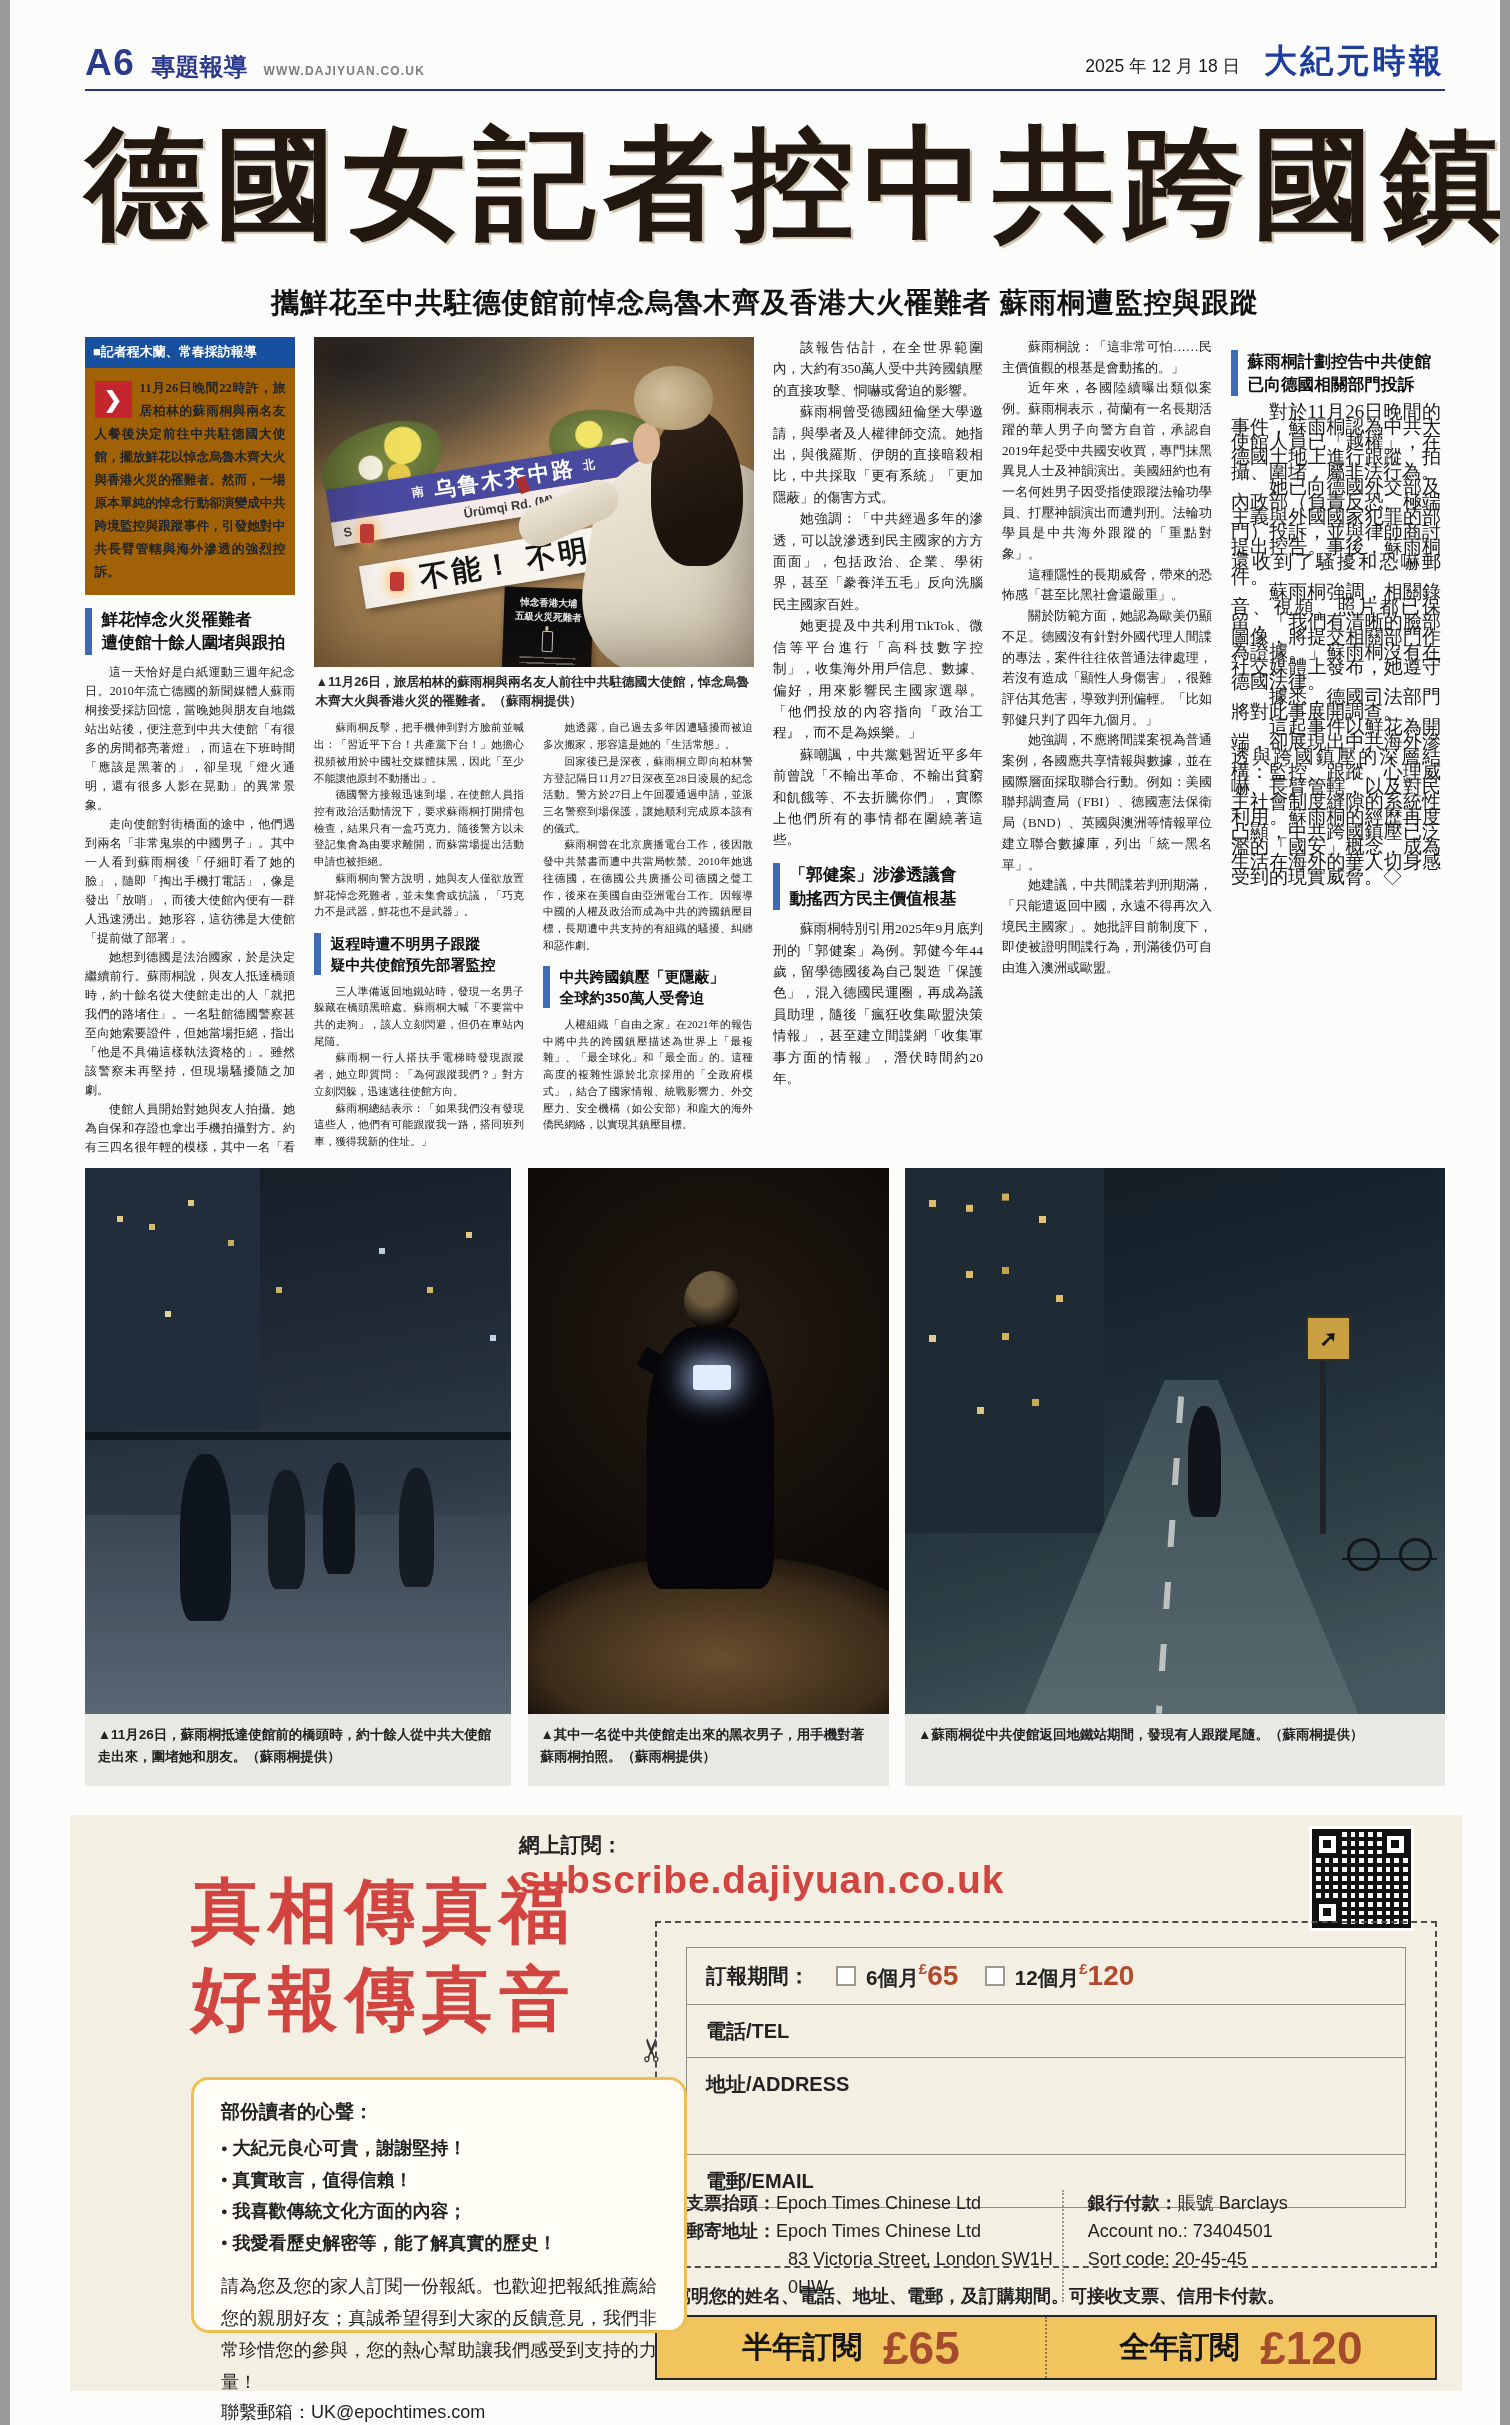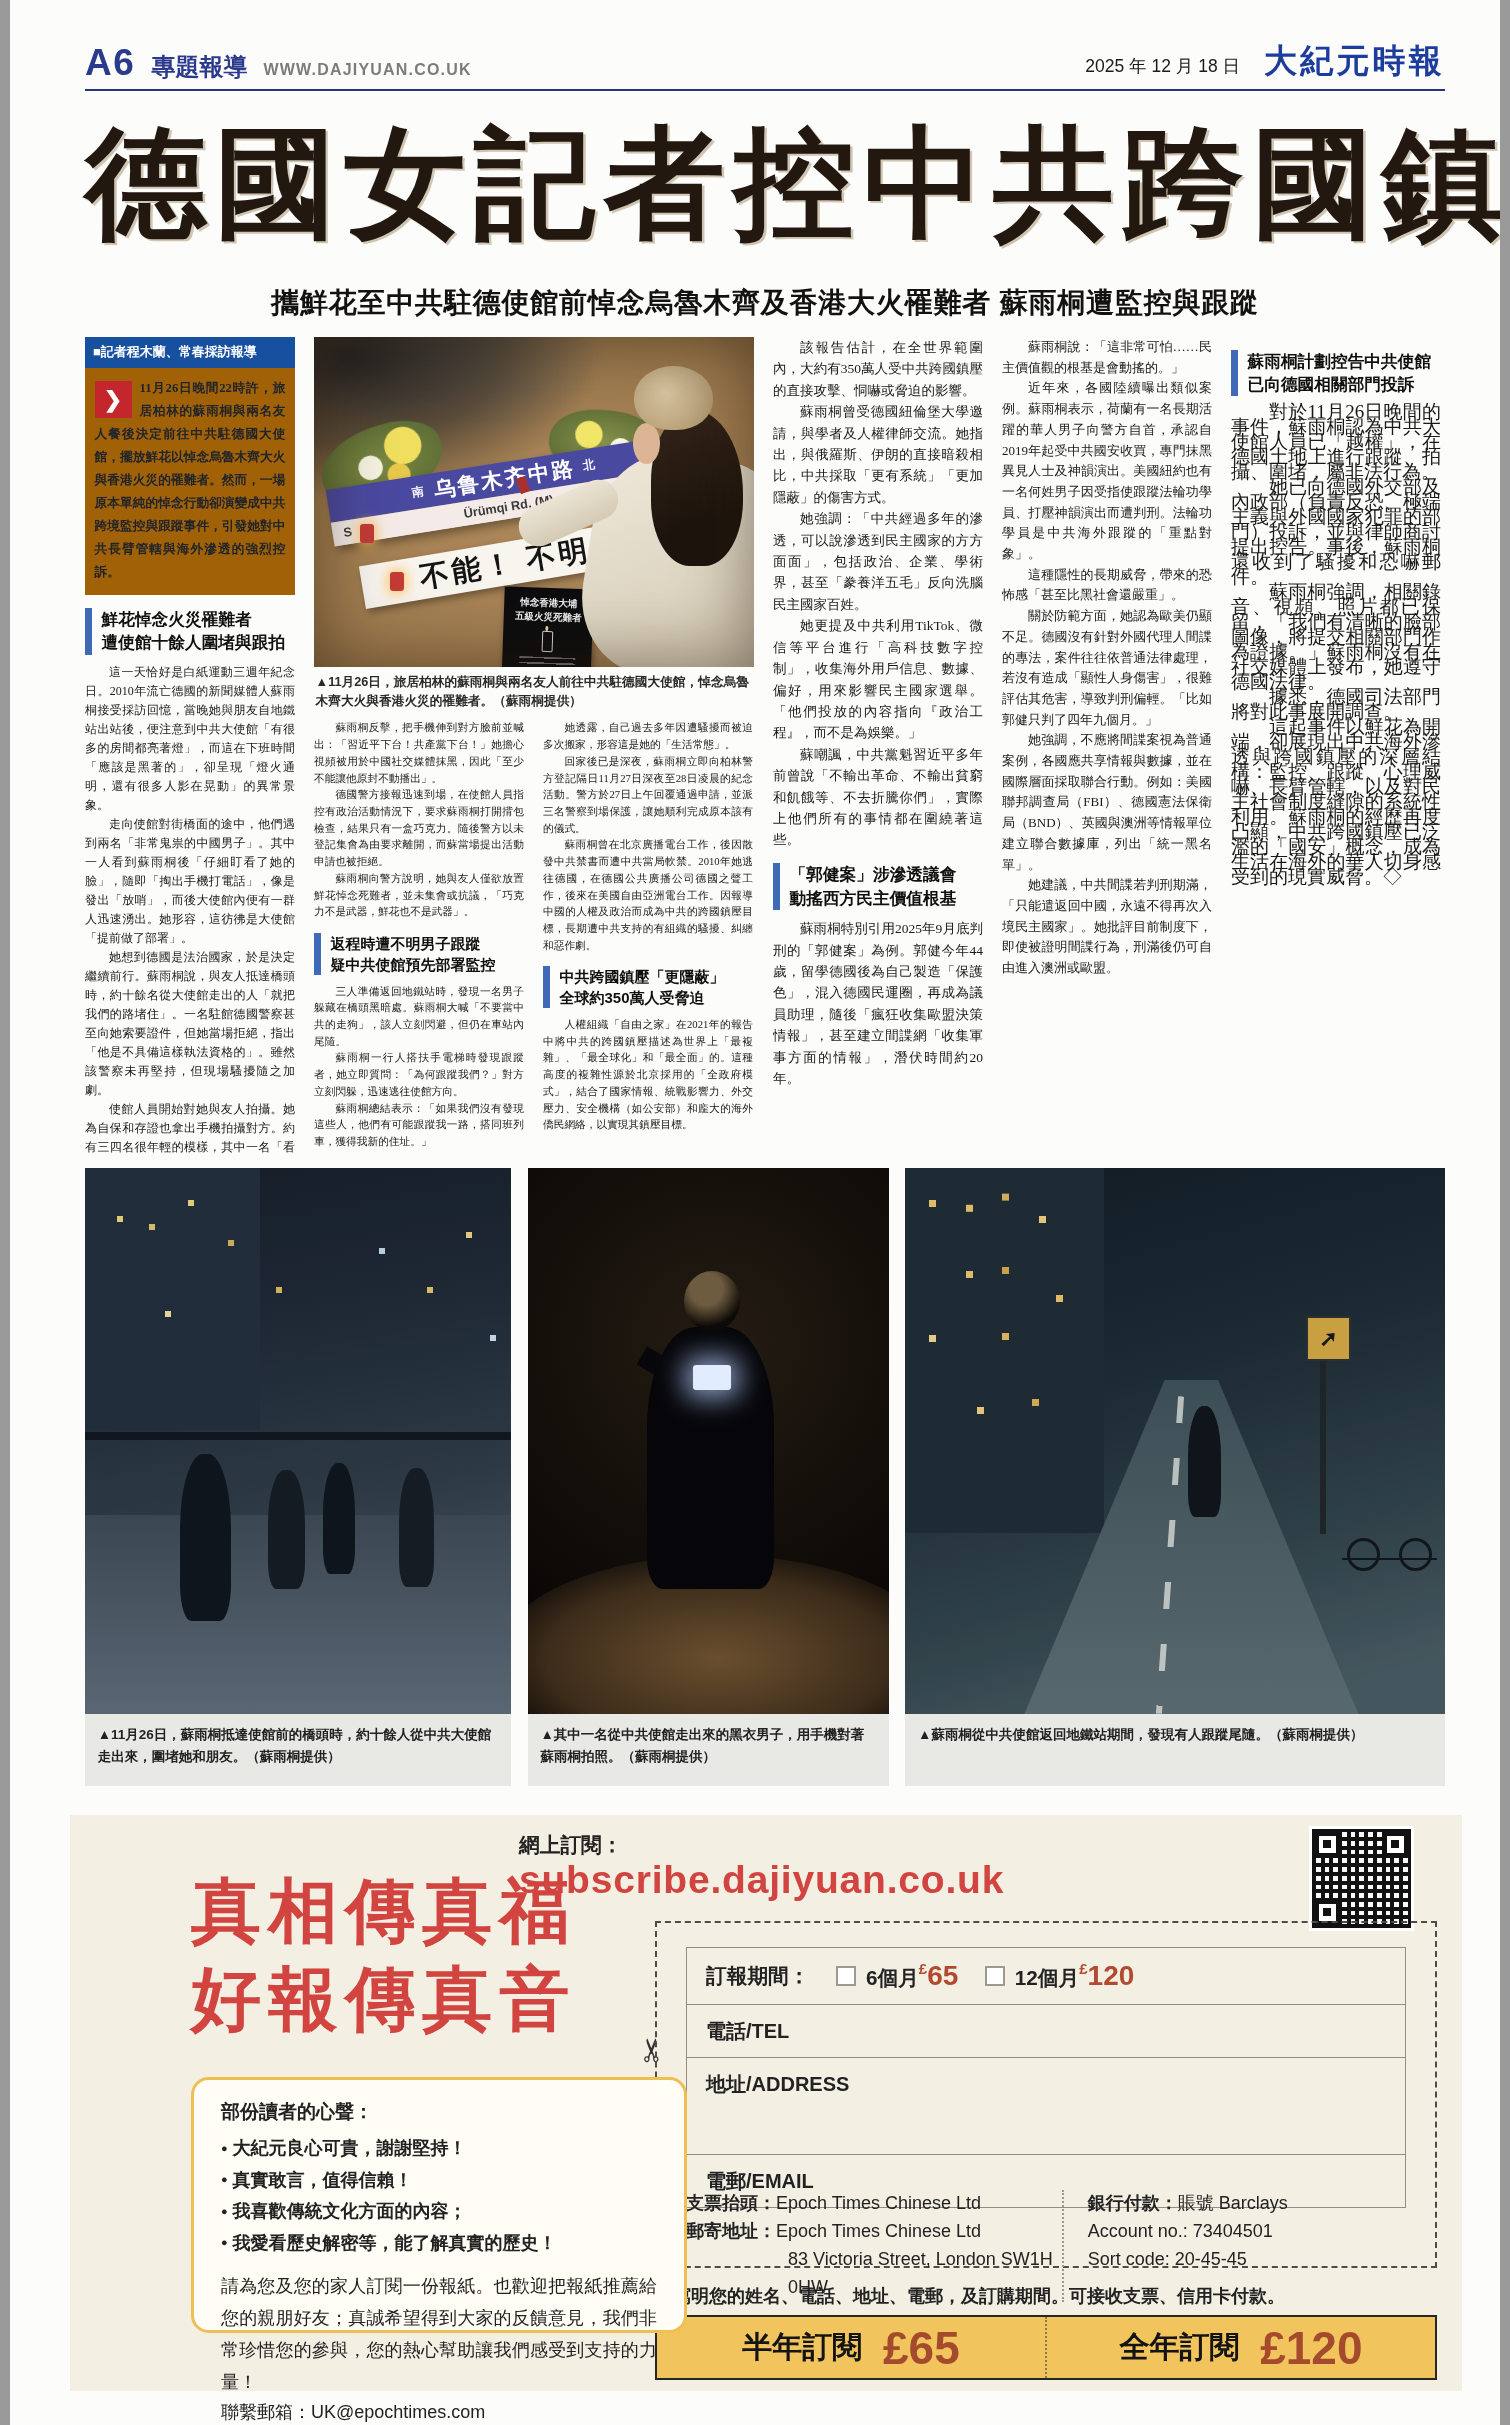--- a/index.html
+++ b/index.html
@@ -5,21 +5,21 @@
   html,body{margin:0;padding:0;background:#9a9a9a;}
   .page{position:relative;width:1490px;height:2426px;background:#fcfcfa;margin:0 auto;
         font-family:"Liberation Sans",sans-serif;overflow:hidden;}
 
   
   .hdr{position:absolute;left:75px;top:40px;width:1360px;height:51px;border-bottom:2.4px solid #26357e;
        display:flex;align-items:flex-end;justify-content:space-between;padding-bottom:4.8px;box-sizing:border-box;}
   .hdr-left{display:flex;align-items:baseline;gap:16px;}
   .pageno{font-size:37px;font-weight:800;color:#2b3a8c;letter-spacing:1.6px;}
   .section-name{font-size:24px;font-weight:800;color:#2b3a8c;}
-  .site{font-size:16px;color:#7c7c7c;letter-spacing:1.2px;font-weight:600;}
+  .site{font-size:12px;color:#7c7c7c;letter-spacing:1.2px;font-weight:600;}
   .hdr-right{display:flex;align-items:baseline;gap:24px;}
   .date{font-size:17.5px;color:#1b1b1b;}
   .masthead{font-family:"Liberation Serif",serif;font-size:33px;font-weight:900;color:#1d3d9e;letter-spacing:3.2px;}
 
   
   .headline{position:absolute;left:75px;top:97px;width:1360px;text-align:center;white-space:nowrap;
             font-family:"Liberation Serif",serif;font-size:121px;font-weight:900;color:#221810;
             letter-spacing:8.7px;line-height:1.45;text-shadow:2.4px 2.4px 0 #cfc5b2;}
   .subhead{position:absolute;left:75px;top:284px;width:1360px;text-align:center;
            font-size:28px;font-weight:800;color:#141210;letter-spacing:0.8px;}

